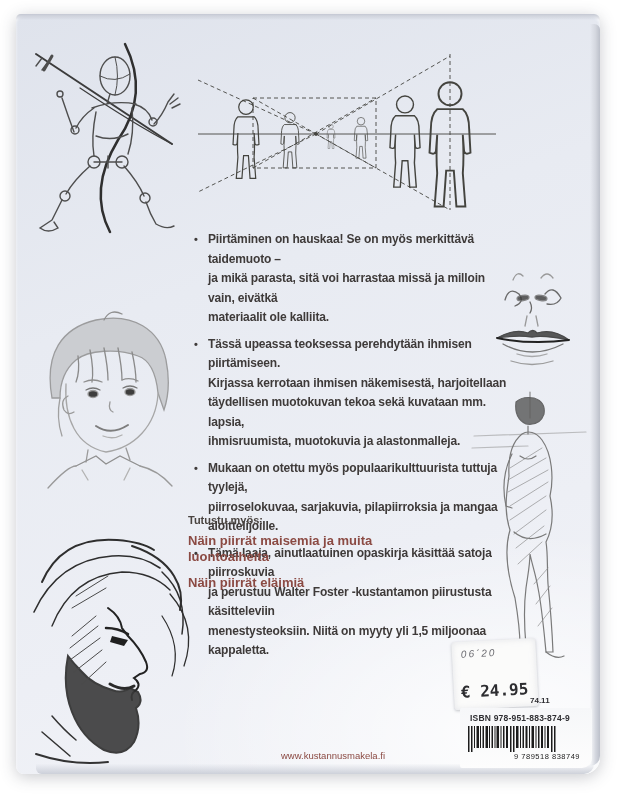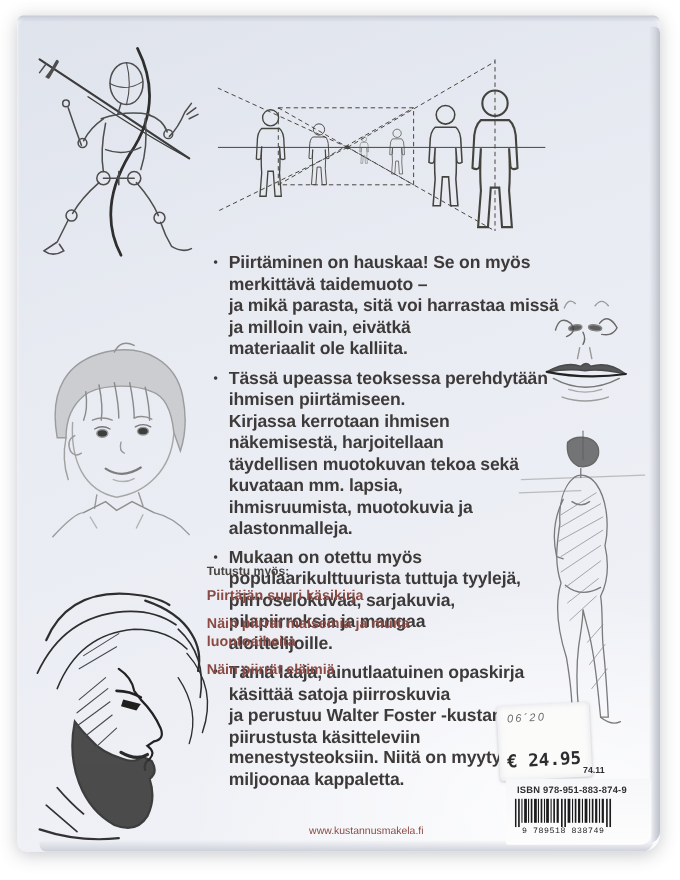--- a/index.html
+++ b/index.html
@@ -16,40 +16,40 @@
   .edge-right{position:absolute;left:590px;top:24px;width:10px;height:742px;
          background:linear-gradient(90deg,rgba(205,208,216,0),#d4d7df 55%,#bcc0ca);
          border-radius:0 8px 14px 0;}
   .edge-bottom{position:absolute;left:36px;top:764px;width:558px;height:10px;
          background:linear-gradient(rgba(222,225,232,.1),#c6cad4);border-radius:0 0 14px 8px;opacity:.85;}
   .abs{position:absolute;}
   svg{display:block;}
   .bullets{position:absolute;left:194px;top:230px;width:316px;}
   .bullet-row{display:flex;gap:6px;margin-bottom:7px;color:#3e3a39;}
   .bullet-mark{flex:0 0 8px;font-size:11px;font-weight:bold;line-height:19.5px;}
-  .bullet-text{font-size:16px;font-weight:bold;line-height:19.5px;letter-spacing:-0.15px;
+  .bullet-text{font-size:12px;font-weight:bold;line-height:19.5px;letter-spacing:-0.15px;
          white-space:pre-line;}
   .also{position:absolute;left:188px;top:514px;width:226px;text-align:left;}
   .also-heading{font-size:11px;font-weight:bold;color:#4a4440;margin-bottom:7px;}
   .also-title{font-size:13px;font-weight:bold;color:#8b4a43;line-height:16px;margin-bottom:10px;}
   .sticker{position:absolute;left:453px;top:640px;width:84px;height:68px;background:#fbfbfa;
          transform:rotate(-3deg);border-radius:3px;
          box-shadow:0 1px 3px rgba(90,95,110,.35), inset 0 0 6px rgba(210,212,220,.6);}
   .sticker-date{position:absolute;left:9px;top:7px;font-size:10px;color:#6d6d72;
          font-style:italic;letter-spacing:2px;}
   .sticker-price{position:absolute;left:7px;bottom:8px;font-size:16px;font-weight:bold;
          color:#2d2d30;font-family:"DejaVu Sans Mono", monospace;letter-spacing:0px;}
   .catalog-code{position:absolute;left:530px;top:696px;font-size:8px;font-weight:bold;color:#2f2f33;}
   .isbn-panel{position:absolute;left:460px;top:708px;width:132px;height:60px;
          background:linear-gradient(#f6f7f9,#fdfdfd);border-radius:2px 2px 10px 2px;}
   .isbn-label{position:absolute;left:470px;top:713px;font-size:8.5px;font-weight:bold;
          color:#2e2e32;letter-spacing:0.2px;text-align:center;}
   .barcode{position:absolute;left:468px;top:726px;}
-  .barcode-digits{position:absolute;left:468px;top:752px;width:88px;text-align:center;
-         font-size:7.5px;color:#222;font-family:Liberation Mono, monospace;letter-spacing:0.5px;}
+  .barcode-digits{position:absolute;left:492px;top:752px;width:88px;text-align:right;
+         font-size:7.5px;color:#222;font-family:Liberation Sans, sans-serif;letter-spacing:0.5px;}
   .website{position:absolute;left:281px;top:750px;font-size:9.5px;font-weight:normal;color:#8b4a43;}
 </style>
 </head>
 <body>
 
 <div class="stage">
   <div class="cover"></div>
   <div class="edge-top"></div>
   <div class="edge-right"></div>
   <div class="edge-bottom"></div>
@@ -185,21 +185,20 @@
       <path d="M85,138 Q95,142 104,137" stroke="#b0b0b0"></path>
       <path d="M70,152 L68,164 M108,150 L112,162"></path>
       <path d="M58,168 L78,158 L88,166 L102,158 L122,168" stroke="#8f8f8f"></path>
       <path d="M30,190 Q50,168 58,168 M122,168 Q140,172 154,188" stroke="#9a9a9a"></path>
       <path d="M64,172 L70,182 M112,170 L106,182" stroke="#b3b3b3"></path>
     </g>
   </svg>
 
   <div class="also">
     <div class="also-heading">Tutustu myös:</div>
-    <div class="also-title">Piirtäjän suuri käsikirja</div>
     <div class="also-title">Näin piirrät maisemia ja muita luontoaiheita</div>
     <div class="also-title">Näin piirrät eläimiä</div>
   </div>
 
   <svg class="abs" style="left:468px;top:384px;" width="125" height="285" viewBox="0 0 125 285">
     <g fill="none" stroke="#7a7a7a" stroke-width="1.2" stroke-linecap="round">
       <path d="M62,8 L62,34" stroke="#8a8a8a"></path>
       <path d="M6,52 L118,48 M4,64 L60,62" stroke="#9a9a9a" opacity="0.6"></path>
       <path d="M48,18 Q46,34 58,40 Q72,42 76,30 Q78,18 66,14 Q54,12 48,18 Z" fill="#5f5f5f" opacity="0.85" stroke="#4f4f4f"></path>
       <path d="M60,42 L60,50"></path>

